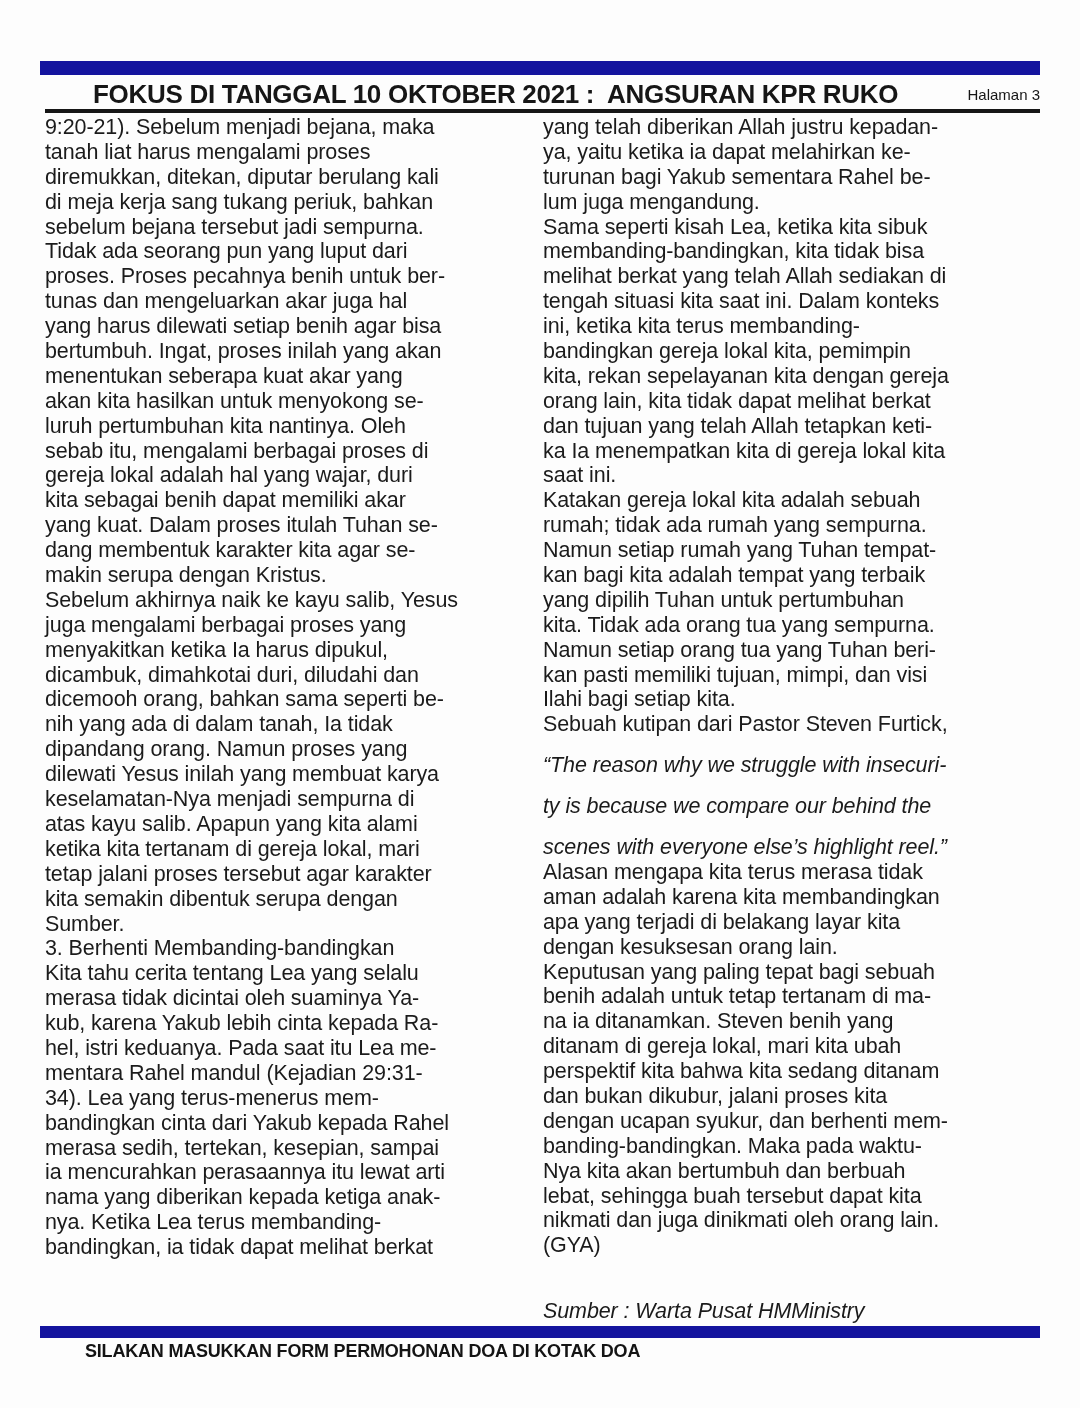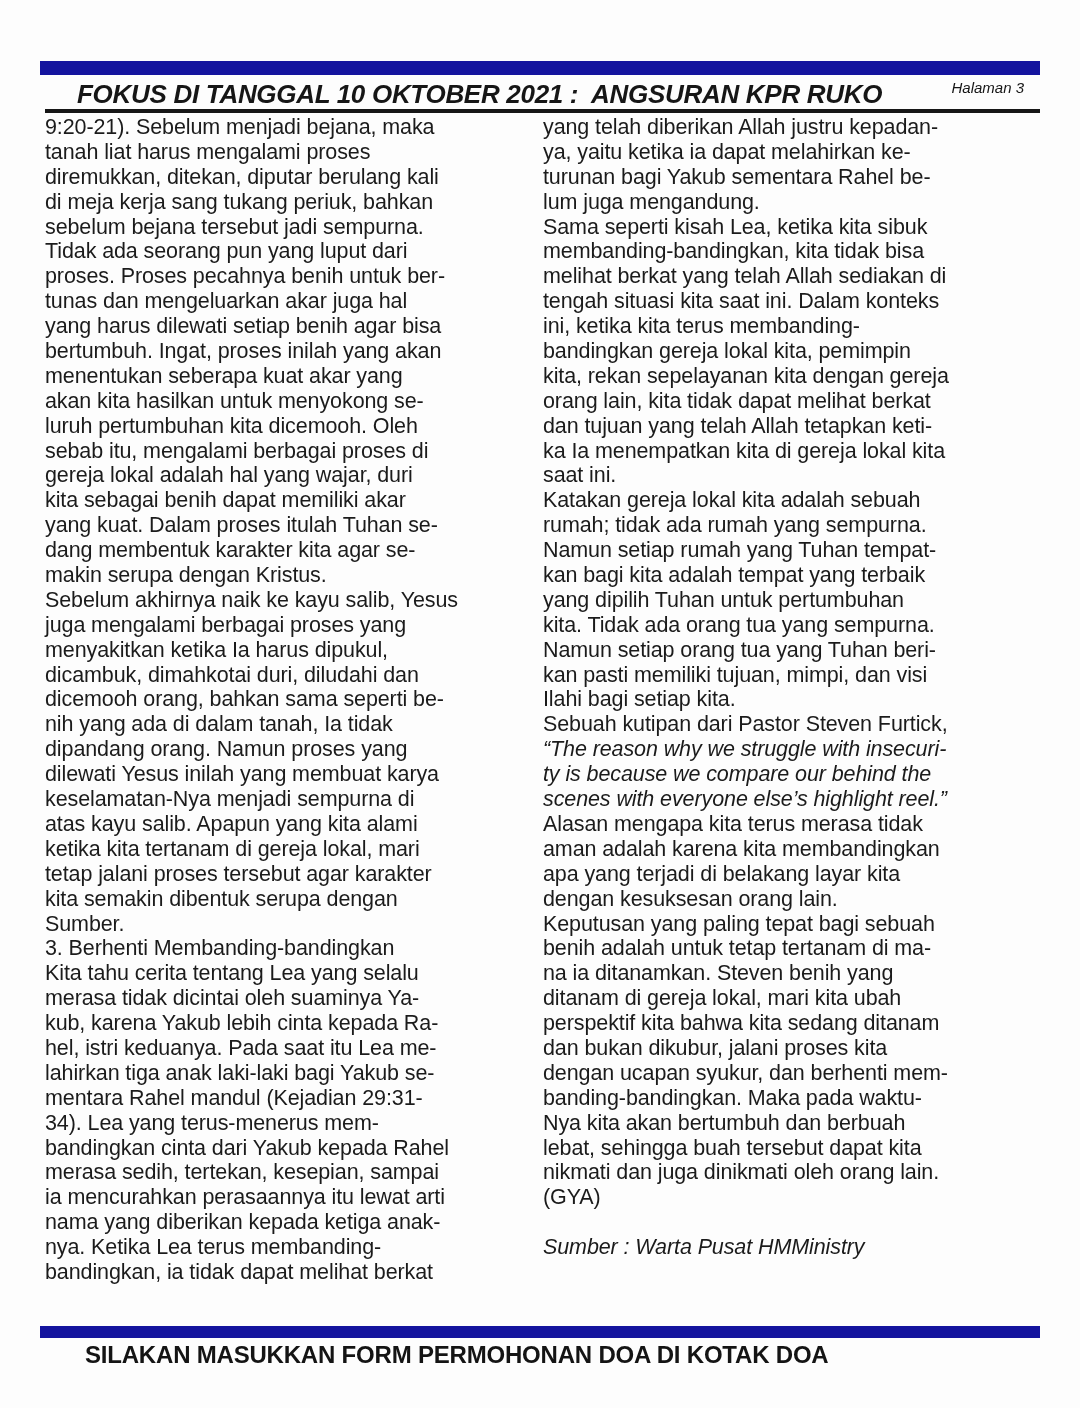--- a/index.html
+++ b/index.html
@@ -8,44 +8,44 @@
     width:1080px;height:1408px;
     background:#fdfdfd;
     font-family:"Liberation Sans","DejaVu Sans",sans-serif;
     color:#1b1b1b;
     overflow:hidden;
     margin:0 auto;
   }
   .top-bar{position:absolute;left:40px;top:61px;width:1000px;height:14px;background:#14149e;}
   .bottom-bar{position:absolute;left:40px;top:1326px;width:1000px;height:12px;background:#14149e;}
   .header-row{
-    position:absolute;left:29px;top:79px;width:995px;
-    display:flex;justify-content:space-between;align-items:flex-start;font-style:italic;
+    position:absolute;left:45px;top:79px;width:995px;
+    display:flex;justify-content:space-between;align-items:center;
   }
   .title{
     font-weight:bold;font-size:26px;letter-spacing:-0.3px;
     padding-left:48px;white-space:pre;color:#161616;
   }
   .pagenum{font-size:15px;color:#161616;}
   .rule{position:absolute;left:45px;top:109px;width:995px;height:4px;background:#161616;}
   .columns{
     position:absolute;left:45px;top:115px;width:995px;
     display:flex;gap:9px;
   }
   .col{width:489px;}
   .line{
     height:24.9px;line-height:24.9px;
     font-size:21.5px;white-space:nowrap;
     letter-spacing:-0.1px;
   }
   .line .b,.line.b{font-weight:normal;}
-  .line .i,.line.i{font-style:italic;}
+  .line .i,.line.i{font-style:italic;margin-top:16px;}
   .footer-text{
     position:absolute;left:85px;top:1341px;
-    font-weight:bold;font-size:24px;letter-spacing:-0.2px;color:#141414;
+    font-weight:bold;font-size:18px;letter-spacing:-0.2px;color:#141414;
     white-space:nowrap;
   }
 </style>
 </head>
 <body>
 
 <div class="page">
   <div class="top-bar"></div>
 
   <div class="header-row">
@@ -62,21 +62,21 @@
         <div class="line">diremukkan, ditekan, diputar berulang kali</div>
         <div class="line">di meja kerja sang tukang periuk, bahkan</div>
         <div class="line">sebelum bejana tersebut jadi sempurna.</div>
         <div class="line">Tidak ada seorang pun yang luput dari</div>
         <div class="line">proses. Proses pecahnya benih untuk ber-</div>
         <div class="line">tunas dan mengeluarkan akar juga hal</div>
         <div class="line">yang harus dilewati setiap benih agar bisa</div>
         <div class="line">bertumbuh. Ingat, proses inilah yang akan</div>
         <div class="line">menentukan seberapa kuat akar yang</div>
         <div class="line">akan kita hasilkan untuk menyokong se-</div>
-        <div class="line">luruh pertumbuhan kita dicemooh. Oleh</div>
+        <div class="line">luruh pertumbuhan kita nantinya. Oleh</div>
         <div class="line">sebab itu, mengalami berbagai proses di</div>
         <div class="line">gereja lokal adalah hal yang wajar, duri</div>
         <div class="line">kita sebagai benih dapat memiliki akar</div>
         <div class="line">yang kuat. Dalam proses itulah Tuhan se-</div>
         <div class="line">dang membentuk karakter kita agar se-</div>
         <div class="line">makin serupa dengan Kristus.</div>
         <div class="line">Sebelum akhirnya naik ke kayu salib, Yesus</div>
         <div class="line">juga mengalami berbagai proses yang</div>
         <div class="line">menyakitkan ketika Ia harus dipukul,</div>
         <div class="line">dicambuk, dimahkotai duri, diludahi dan</div>
@@ -88,21 +88,20 @@
         <div class="line">atas kayu salib. Apapun yang kita alami</div>
         <div class="line">ketika kita tertanam di gereja lokal, mari</div>
         <div class="line">tetap jalani proses tersebut agar karakter</div>
         <div class="line">kita semakin dibentuk serupa dengan</div>
         <div class="line">Sumber.</div>
         <div class="line b">3. Berhenti Membanding-bandingkan</div>
         <div class="line">Kita tahu cerita tentang Lea yang selalu</div>
         <div class="line">merasa tidak dicintai oleh suaminya Ya-</div>
         <div class="line">kub, karena Yakub lebih cinta kepada Ra-</div>
         <div class="line">hel, istri keduanya. Pada saat itu Lea me-</div>
-        <div class="line">lahirkan tiga anak laki-laki bagi Yakub se-</div>
         <div class="line"><span>mentara Rahel mandul </span><span class="b">(Kejadian 29:31-</span></div>
         <div class="line"><span class="b">34)</span><span>. Lea yang terus-menerus mem-</span></div>
         <div class="line">bandingkan cinta dari Yakub kepada Rahel</div>
         <div class="line">merasa sedih, tertekan, kesepian, sampai</div>
         <div class="line">ia mencurahkan perasaannya itu lewat arti</div>
         <div class="line">nama yang diberikan kepada ketiga anak-</div>
         <div class="line">nya. Ketika Lea terus membanding-</div>
         <div class="line">bandingkan, ia tidak dapat melihat berkat</div>
       </div>
     <div class="col" id="col-right">

